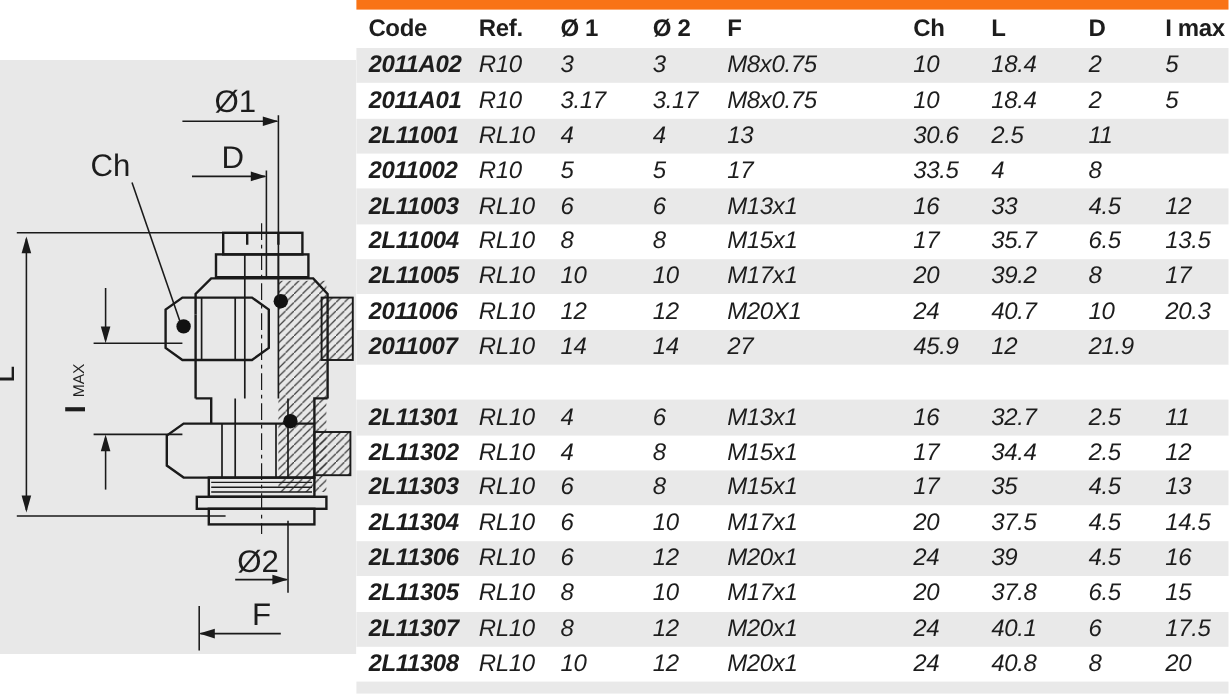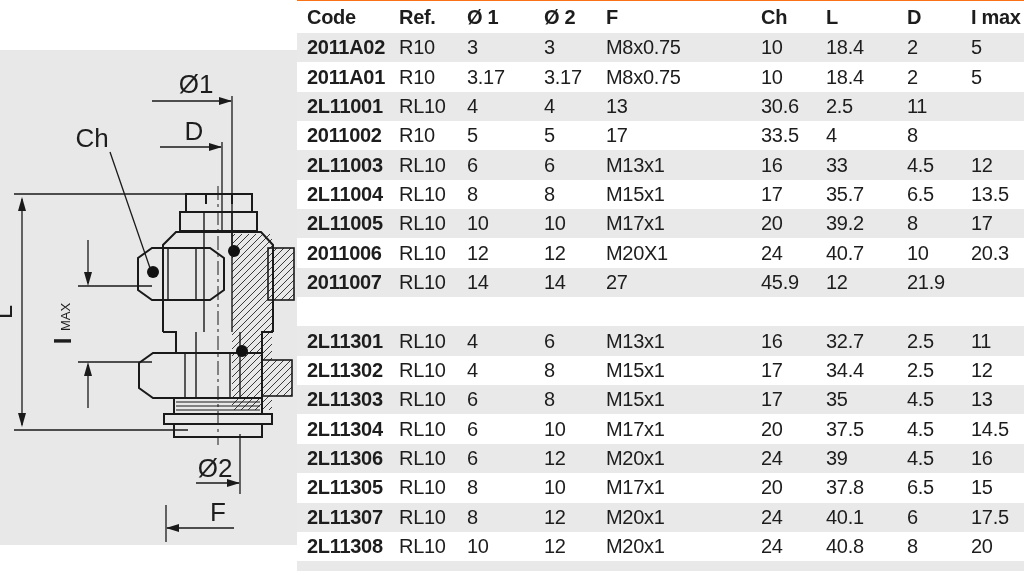--- a/index.html
+++ b/index.html
@@ -8,30 +8,30 @@
     font-family:"Liberation Sans", sans-serif;color:var(--ink,#1d1d1d);
   }
   
   .left-panel{position:absolute;left:0;top:0;width:297px;height:414px;}
   .panel-bg{position:absolute;left:0;top:50px;width:297px;height:495px;background:var(--panel,#e8e8e8);}
   .left-panel svg{position:absolute;left:0;top:0;}
   .dim-label{font-family:"Liberation Sans",sans-serif;fill:#1d1d1d;}
   
   .spec-table{
     position:absolute;left:297px;top:0;width:727px;height:579px;background:#fff;
-    border-top:1px solid #f97316;box-sizing:border-box;
+    border-top:8px solid #f97316;box-sizing:border-box;
   }
   .thead,.trow{
     display:grid;
     grid-template-columns:92px 68px 77px 62px 155px 65px 81px 64px 1fr;
     align-items:center;
     padding-left:10px;
   }
   .thead{height:32px;}
-  .trow{height:29.35px;}
+  .trow{height:29.35px;font-style:italic;}
   .trow.stripe{background:var(--stripe,#e9e9e9);}
   .trow.spacer{background:#fff;}
   .cell{font-size:20px;letter-spacing:-0.3px;white-space:nowrap;overflow:hidden;}
   .cell.code{font-weight:700;}
   .thead .cell{font-weight:700;}
   .bottom-strip{height:10px;background:var(--stripe,#e9e9e9);}
 </style>
 </head>
 <body>
 

